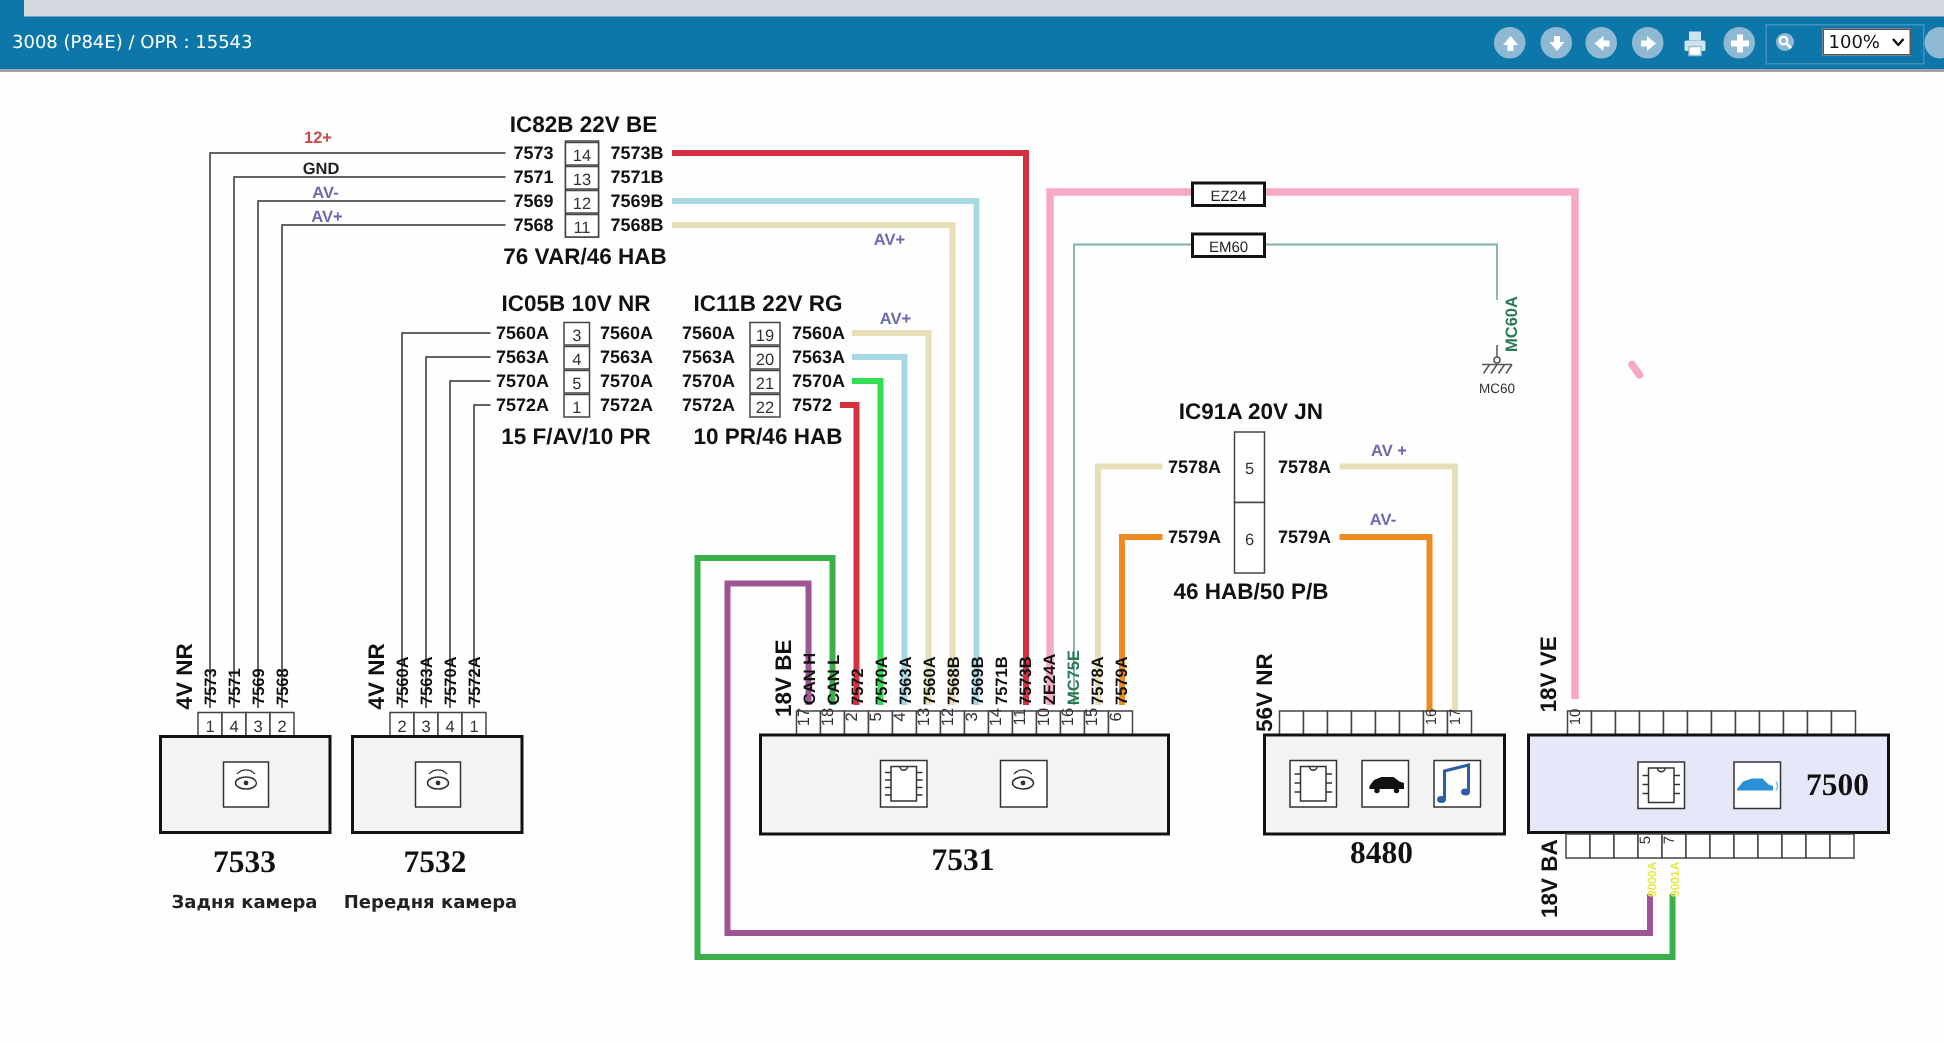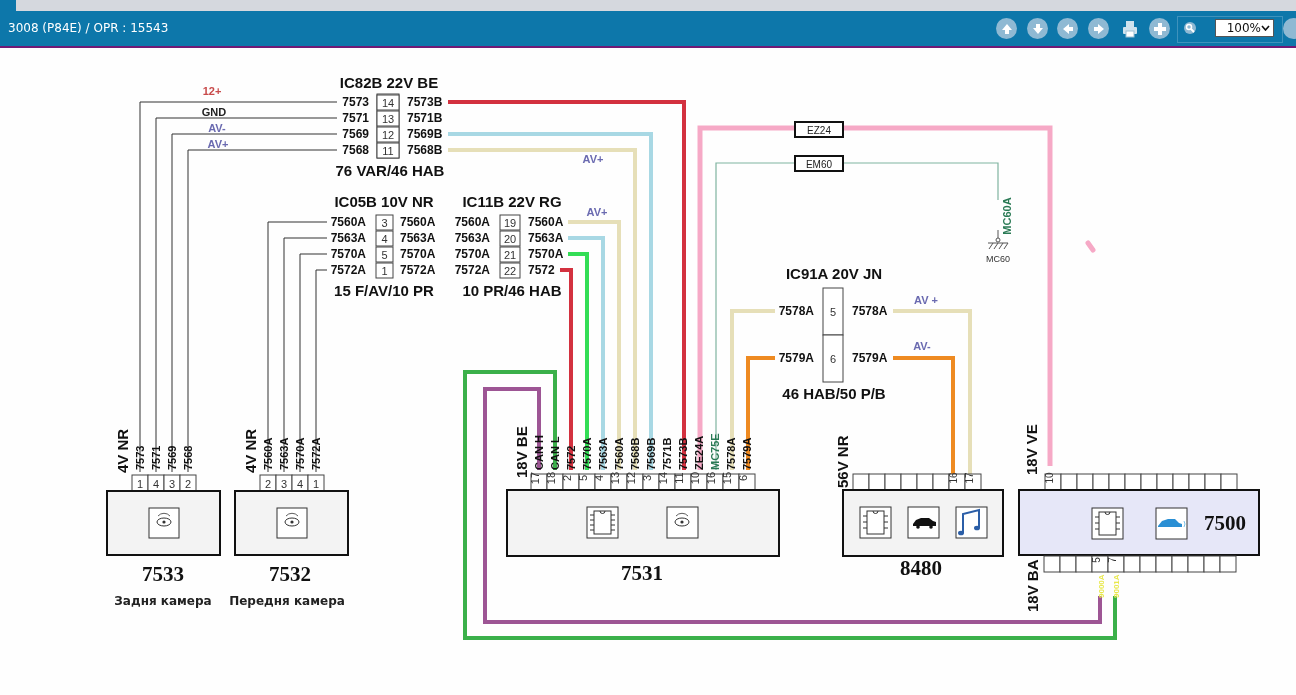--- a/index.html
+++ b/index.html
@@ -1,24 +1,24 @@
 <!DOCTYPE html>
 <html><head>
 <meta charset="utf-8">
 <style>
   html,body{margin:0;padding:0;background:#fefefe;}
   body{width:1296px;height:695px;overflow:hidden;position:relative;font-family:"Liberation Sans",sans-serif;}
   .topstrip{position:absolute;left:0;top:0;width:1296px;height:12px;background:#0d77aa;}
   .topstrip .tabgray{position:absolute;left:16px;top:0;width:1280px;height:11px;background:#d5d8de;}
-  .toolbar{position:absolute;left:0;top:12px;width:1296px;height:34px;background:#0d77aa;border-bottom:2px solid #701a75;}
+  .toolbar{position:absolute;left:0;top:12px;width:1296px;height:34px;background:#0d77aa;border-bottom:2px solid #a3a3a3;}
   .toolbar .title{position:absolute;left:8px;top:9px;color:#ffffff;font-size:12px;font-family:"DejaVu Sans",sans-serif;}
   .tbtn{position:absolute;top:6px;width:21px;height:21px;border-radius:50%;background:#8fb9d3;display:flex;align-items:center;justify-content:center;cursor:pointer;}
   .tbtn svg{display:block}
   .zoomgrp{position:absolute;left:1177px;top:4px;width:104px;height:25px;border:1px solid #3f92bc;}
-  .zoomsel{position:absolute;left:1215px;top:7px;width:59px;height:18px;background:#fff;border:1px solid #555;font-size:12px;font-family:"DejaVu Sans",sans-serif;color:#111;display:flex;align-items:center;justify-content:flex-end;padding:0 3px;box-sizing:border-box;}
+  .zoomsel{position:absolute;left:1215px;top:7px;width:59px;height:18px;background:#fff;border:1px solid #555;font-size:12px;font-family:"DejaVu Sans",sans-serif;color:#111;display:flex;align-items:center;justify-content:space-between;padding:0 3px;box-sizing:border-box;}
   .zoommin{position:absolute;left:1283px;top:6px;width:21px;height:21px;border-radius:50%;background:#8fb9d3;}
   svg#diagram{position:absolute;left:0;top:48px;}
   .lbl{font-family:"Liberation Sans",sans-serif;font-weight:bold;fill:#111;}
   .pin{font-family:"Liberation Sans",sans-serif;fill:#333;}
   .big{font-family:"Liberation Serif",serif;font-weight:bold;fill:#111;}
 </style>
 </head>
 <body>
 
 <div class="topstrip">

